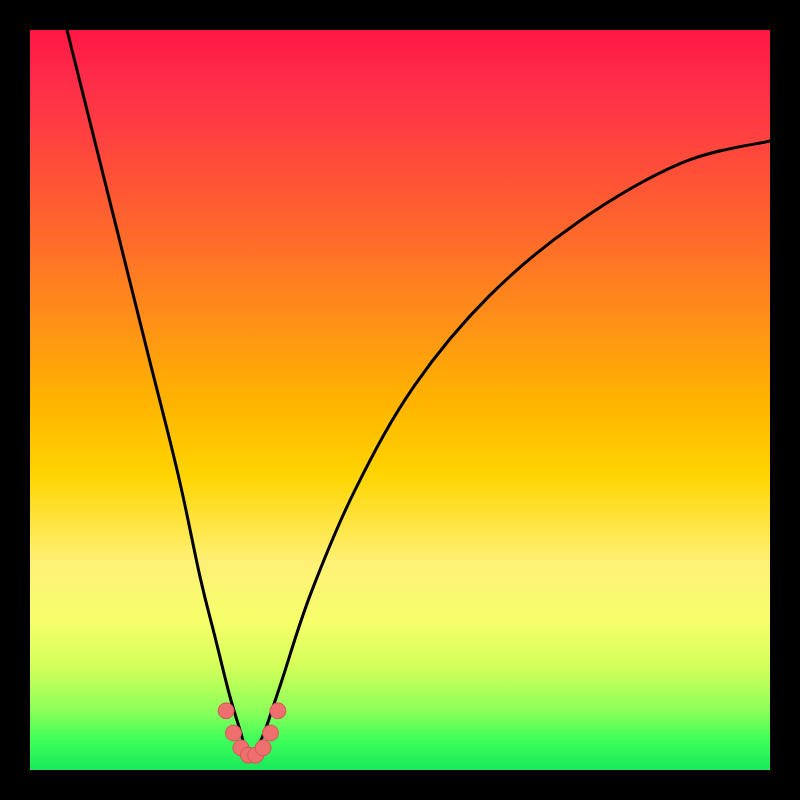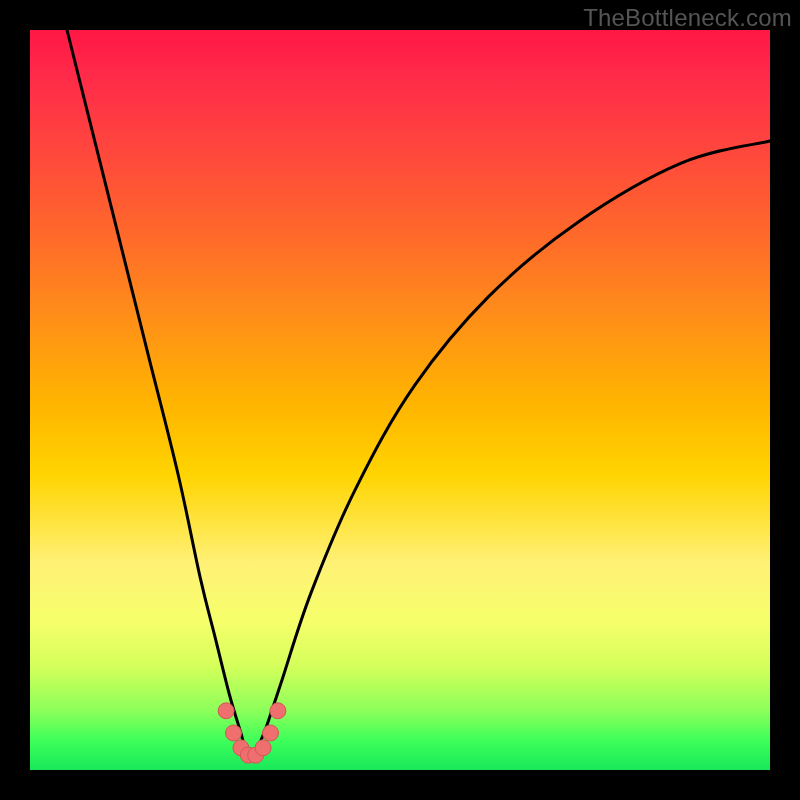--- a/index.html
+++ b/index.html
@@ -70,21 +70,20 @@
     fill: #ef6e6e;
     stroke: #d05858;
     stroke-width: 1;
   }
 </style>
 </head>
 <body>
 
 <div class="stage">
 
-  <div class="watermark">TheBottleneck.com</div>
 
   <div class="plot">
 
     <svg class="curve" viewBox="0 0 740 740" preserveAspectRatio="none">
       <path d="M 37 0 C 40.996 15.983999999999991 49.876000000000005 51.50399999999995 59.2 88.79999999999995 C 68.524 126.09599999999996 78.14399999999999 164.57600000000005 88.8 207.20000000000005 C 99.456 249.82400000000004 107.744 282.976 118.4 325.59999999999997 C 129.056 368.22399999999993 138.676 404.03999999999996 148 444 C 157.324 483.96000000000004 163.54000000000002 518.296 170.20000000000002 547.6 C 176.86 576.904 179.672 585.4879999999999 185 606.8 C 190.328 628.112 195.138 648.684 199.8 666 C 204.46200000000002 683.316 208.236 693.676 210.89999999999998 703 C 213.56399999999996 712.324 213.268 713.804 214.6 717.8 C 215.932 721.7959999999999 216.968 723.202 218.29999999999998 725.2 C 219.63199999999998 727.1980000000001 220.668 728.9 222 728.9 C 223.332 728.9 224.368 727.864 225.7 725.2 C 227.03199999999998 722.5360000000001 227.40200000000002 719.428 229.4 714.1 C 231.398 708.772 232.804 706.922 236.8 695.6 C 240.79600000000002 684.278 243.60800000000003 675.176 251.60000000000002 651.2 C 259.59200000000004 627.224 267.88 597.0319999999999 281.2 562.4 C 294.52 527.768 306.952 496.096 325.6 458.8 C 344.24800000000005 421.504 360.824 389.832 384.8 355.2 C 408.776 320.568 429.496 295.70399999999995 458.8 266.4 C 488.10400000000004 237.09599999999998 512.9680000000001 216.37599999999998 547.6 192.39999999999998 C 582.232 168.42399999999998 616.5680000000001 147.85200000000003 651.2 133.20000000000005 C 685.832 118.54800000000004 724.016 114.99600000000001 740 111" id="curve-path"></path>
       <g class="dots" id="dots-group">
           <circle cx="196.10000000000002" cy="680.8" r="8"></circle>
           <circle cx="203.50000000000003" cy="703" r="8"></circle>
           <circle cx="210.89999999999998" cy="717.8" r="8"></circle>
           <circle cx="218.29999999999998" cy="725.2" r="8"></circle>

